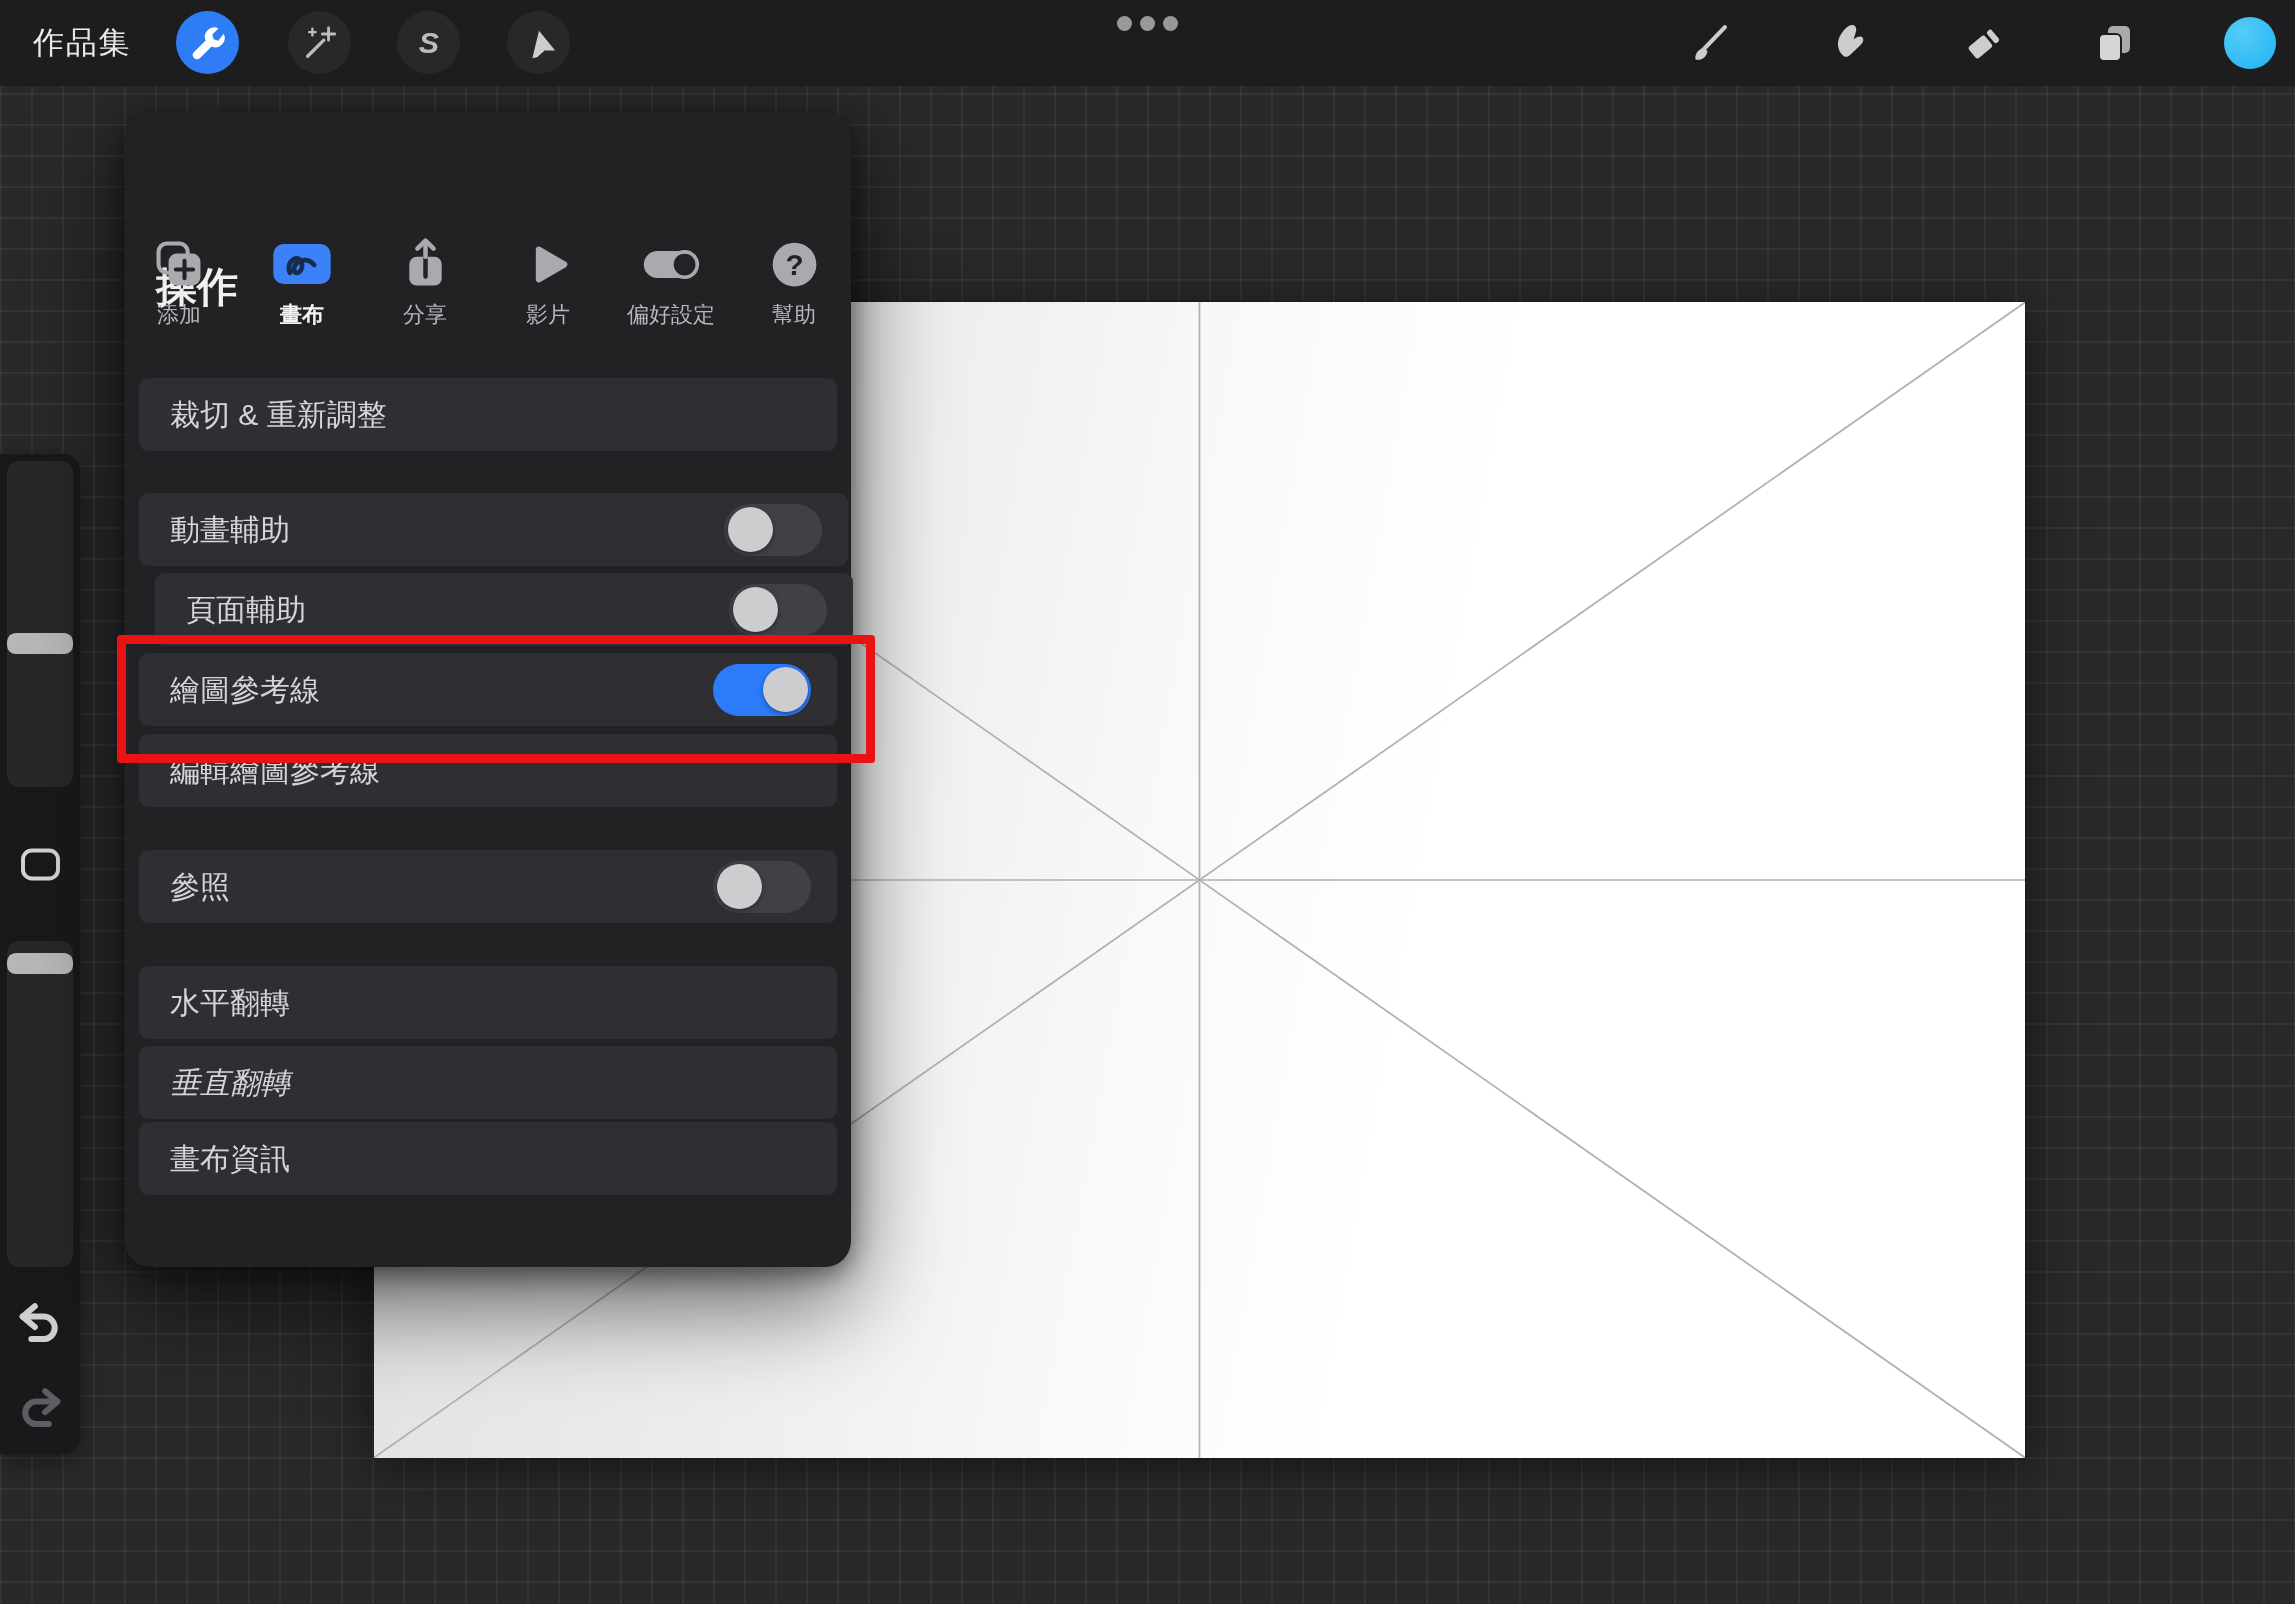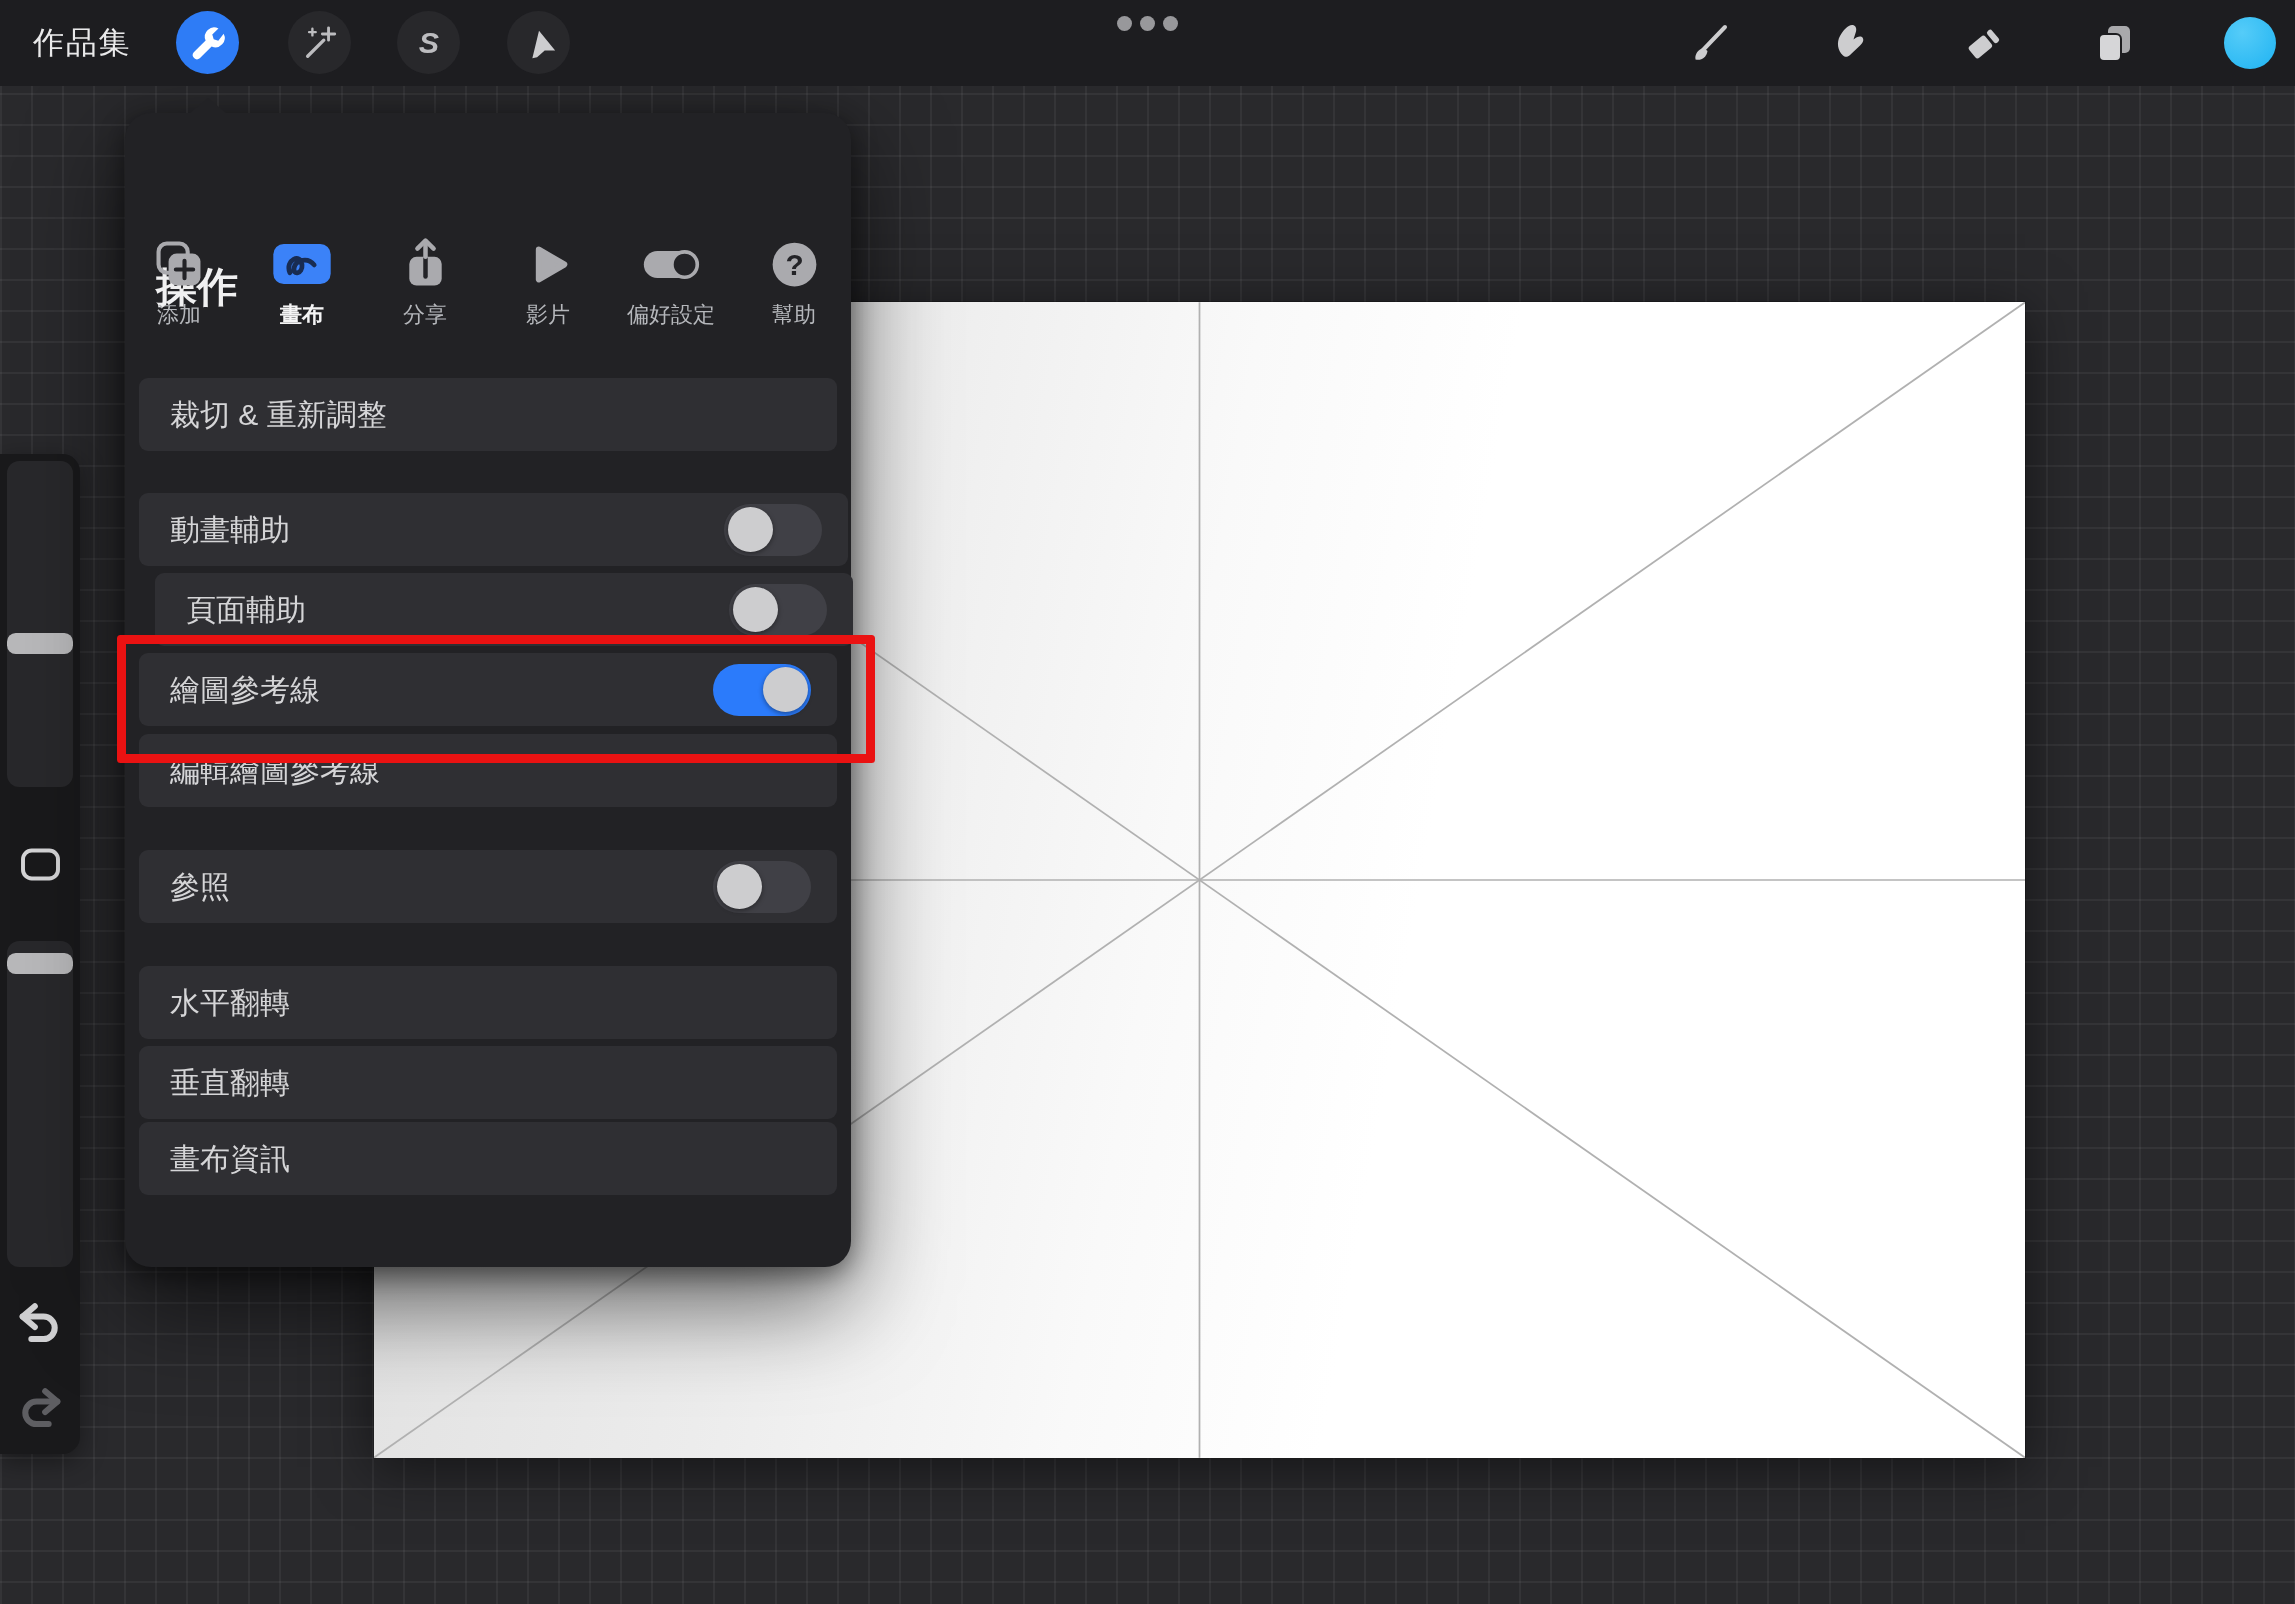--- a/index.html
+++ b/index.html
@@ -48,21 +48,21 @@
     border-left:18.3px solid transparent;border-right:18.3px solid transparent;border-bottom:15.7px solid #222225;}
   .popup-title{position:absolute;left:31px;top:147px;font-size:41px;font-weight:700;color:#f0f0f1;}
   .tab{position:absolute;width:122px;top:122px;height:105px;text-align:center;}
   .tab .ticon{height:58px;display:flex;align-items:center;justify-content:center;}
   .tab .tlabel{margin-top:7px;font-size:22px;color:#b5b7bb;}
   .tab.selected .tlabel{color:#f4f4f5;font-weight:700;}
   .tab0{left:-7px;}.tab1{left:116px;}.tab2{left:239px;}.tab3{left:362px;}.tab4{left:485px;}.tab5{left:608px;}
   .menu-row{position:absolute;left:14px;width:698px;height:73px;background:#2f2f33;border-radius:9px;}
   .menu-row .rlabel{position:absolute;left:31px;top:0;height:73px;line-height:73px;font-size:30px;color:#d5d5d7;}
   .r0{top:265px;}.r1{top:380px;padding-left:11px;}.r2{top:460px;margin-left:16px;}.r3{top:540px;}.r4{top:621px;}
-  .r5{top:737px;}.r6{top:853px;}.r7{top:933px;}.r8{top:1009px;}
+  .r5{top:737px;}.r6{top:853px;}.r7{top:933px;font-style:italic;}.r8{top:1009px;}
   .toggle{position:absolute;right:26px;top:10.5px;width:98px;height:52px;border-radius:26px;background:#404046;}
   .toggle .knob{position:absolute;top:3.5px;left:3.5px;width:45px;height:45px;border-radius:50%;
     background:#cdcdcf;box-shadow:0 1.7px 5.2px rgba(0,0,0,.4);}
   .toggle.on{background:#2b7bfb;}
   .toggle.on .knob{left:auto;right:3.5px;}
   
   .highlight-box{position:absolute;left:117px;top:635px;width:740px;height:110px;
     border:9.6px solid #ea1212;border-radius:3.5px;z-index:60;pointer-events:none;}
   svg text{font-family:"Liberation Sans","DejaVu Sans",sans-serif;}
 </style>

